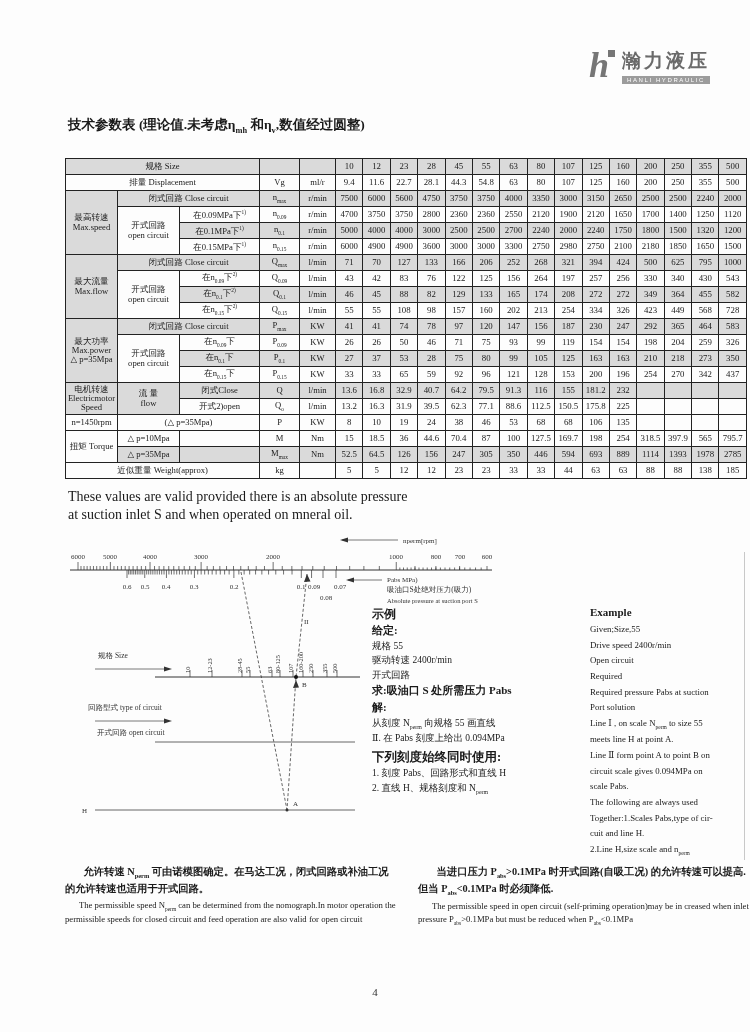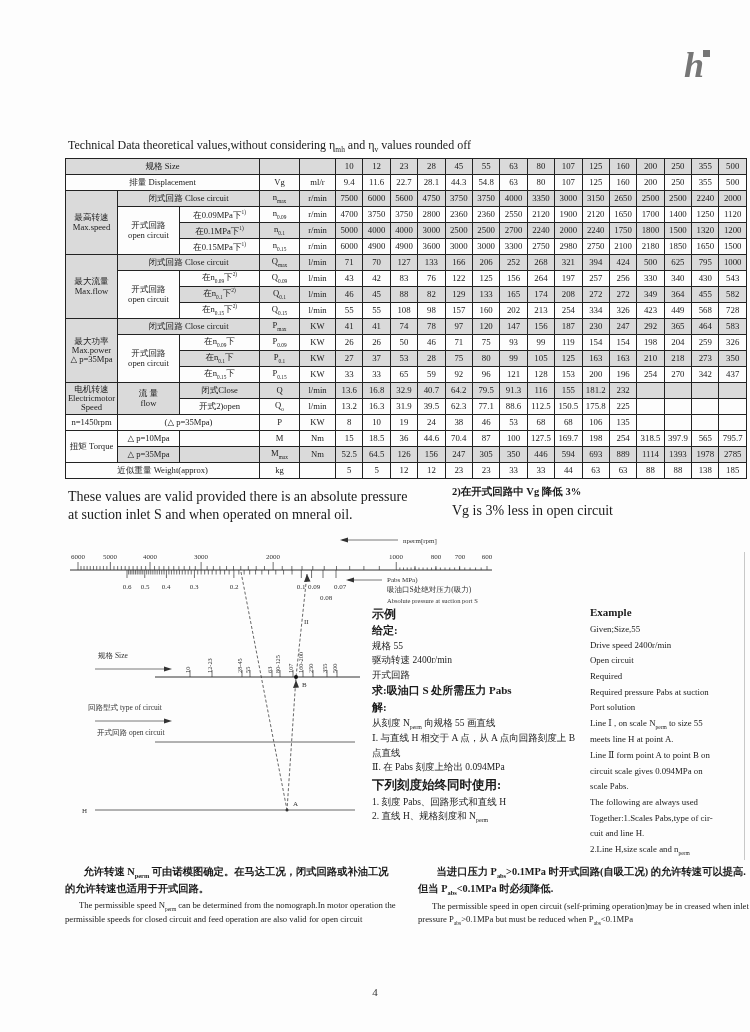--- a/index.html
+++ b/index.html
@@ -63,23 +63,28 @@
   .bn-en{font-size:8.7px;line-height:1.5;margin-top:2px;text-indent:1.6em}
   .page-num{position:absolute;left:0;right:0;top:986px;text-align:center;font-size:11px;color:#333}
 </style>
 </head>
 <body>
 
 <div class="page">
 
   <div class="logo">
     <div class="logo-mark"><span>h</span><span class="lm-dot"></span></div>
+    <div class="logo-text">
+      <div class="logo-cn">瀚力液压</div>
+      <div class="logo-en">HANLI HYDRAULIC</div>
+    </div>
   </div>
 
   <div class="title-block">
+    <div class="title-cn"><span>技术参数表 (理论值.未考虑η</span><sub>mh</sub><span> 和η</span><sub>v</sub><span>,数值经过圆整)</span></div>
     <div class="title-en"><span>Technical Data theoretical values,without considering η</span><sub>mh</sub><span> and η</span><sub>v</sub><span>  values rounded off</span></div>
   </div>
 
   <table id="spec-table">
     <colgroup>
       <col style="width:52px">
         <col style="width:62px">
         <col style="width:80px">
         <col style="width:40px">
         <col style="width:36px">
@@ -521,24 +526,20 @@
           <td class="val">88</td>
           <td class="val">138</td>
           <td class="val">185</td>
         </tr>
       </tbody>
   </table>
 
   <div class="fn">
     <div class="fn-left">
       <div class="fn-en">These values are valid provided there is an absolute pressure at suction inlet S and when operated on mneral oil.</div>
-    </div>
-    <div class="fn-right">
-      <div class="fn-cn">2)在开式回路中 Vg 降低 3%</div>
-      <div class="fn-en">Vg is 3% less in open circuit</div>
     </div>
   </div>
 
   <svg id="nomo" width="690" height="345" viewBox="0 0 690 345" xmlns="http://www.w3.org/2000/svg">
 
     <line class="thin" x1="282" y1="8" x2="338" y2="8"></line>
     <polygon class="arrowhead" points="280,8 288,5.5 288,10.5"></polygon>
     <text class="ann" x="343" y="11">nperm[rpm]</text>
 
     <line class="ax" x1="10" y1="38" x2="432" y2="38"></line>
@@ -761,21 +762,20 @@
     <div class="ex-h2">给定:</div>
     <div>
         <div class="ex-line">规格 55</div>
         <div class="ex-line">驱动转速 2400r/min</div>
         <div class="ex-line">开式回路</div>
       </div>
     <div class="ex-h2"><span>求:吸油口 S 处所需压力 Pabs</span></div>
     <div class="ex-h2">解:</div>
     <div>
         <div class="ex-line"><span>从刻度 N</span><sub>perm</sub><span> 向规格 55 画直线</span></div>
-        <div class="ex-line">Ⅰ. 与直线 H 相交于 A 点，从 A 点向回路刻度上 B 点直线</div>
         <div class="ex-line">Ⅱ. 在 Pabs 刻度上给出 0.094MPa</div>
       </div>
     <div class="ex-big">下列刻度始终同时使用:</div>
     <div>
         <div class="ex-line">1. 刻度 Pabs、回路形式和直线 H</div>
         <div class="ex-line"><span>2. 直线 H、规格刻度和 N</span><sub>perm</sub></div>
       </div>
   </div>
 
   <div class="ex-en">

